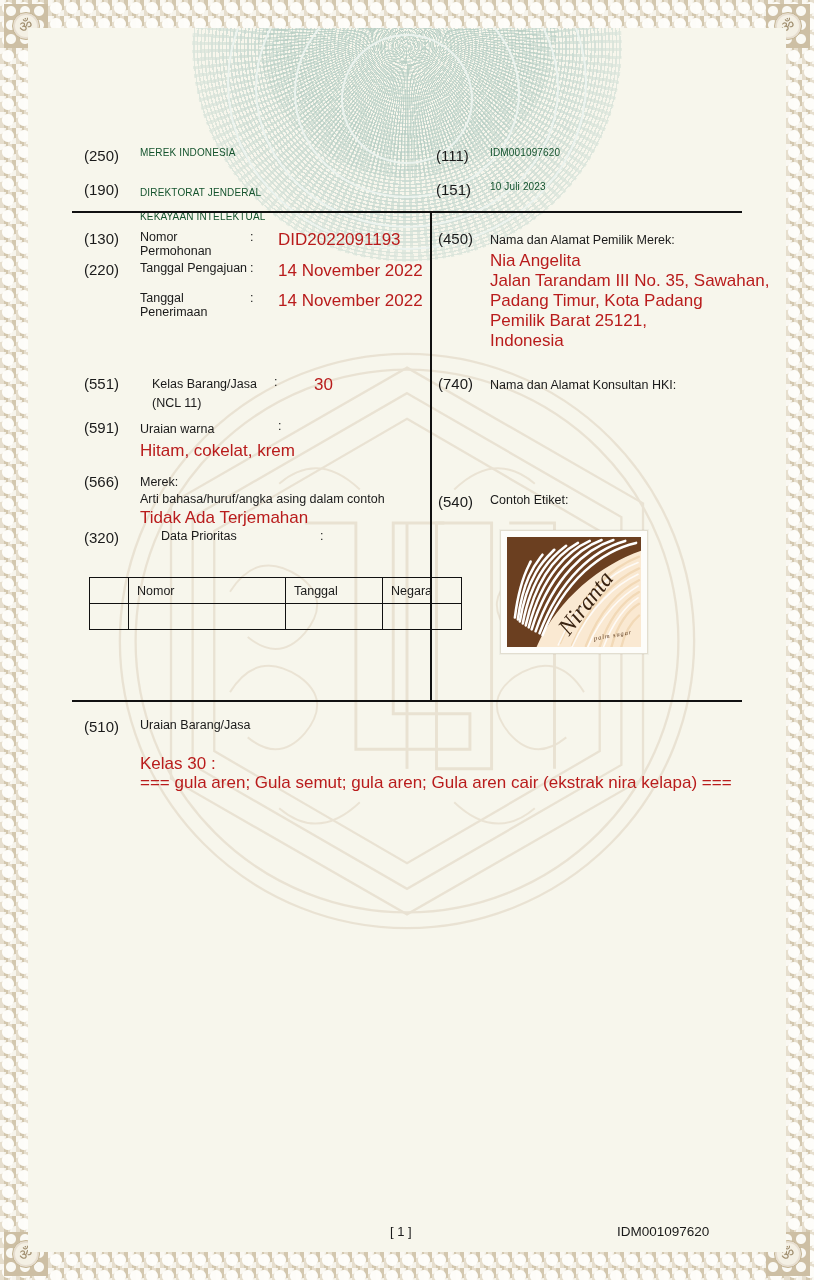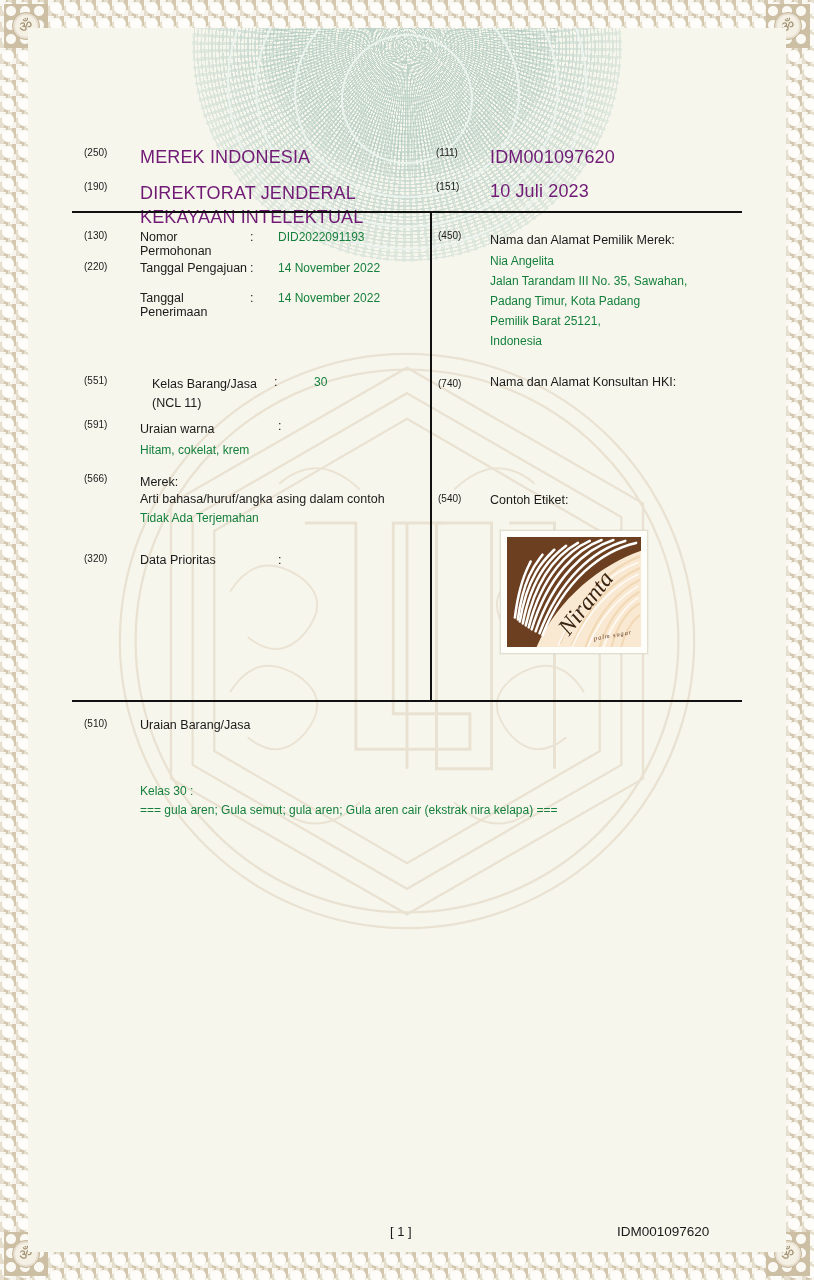--- a/index.html
+++ b/index.html
@@ -108,26 +108,26 @@
   
   .rule{position:absolute;background:#111;}
   .rule-top{left:44px;top:183px;width:670px;height:2.2px;}
   .rule-bottom{left:44px;top:672px;width:670px;height:2.2px;}
   .rule-vert{left:402px;top:183px;width:2.2px;height:491px;}
 
   
   .row{position:absolute;display:flex;}
   .code{
     width:56px;flex:none;
-    font-size:10px;color:#1a1a1a;
+    font-size:15px;color:#1a1a1a;
   }
   .lbl{font-size:12.5px;color:#1a1a1a;}
-  .hdr-label{font-size:18px;color:#701a75;letter-spacing:.15px;}
-
-  .val{font-size:12px;color:#15803d;}
+  .hdr-label{font-size:10px;color:#14532d;letter-spacing:.15px;}
+
+  .val{font-size:17px;color:#b91c1c;}
 
   
   .h250{left:56px;top:119px;}
   .h190{left:56px;top:153px;}
   .h111{left:408px;top:119px;}
   .h151{left:408px;top:153px;}
   .h-code{width:56px;flex:none;}
   .h-codeR{width:54px;flex:none;}
 
   
@@ -294,26 +294,42 @@
 
     <div class="row" style="left:56px;top:445px;">
       <span class="code">(566)</span>
       <span style="width:300px;">
         <span class="lbl" style="display:block;line-height:18px;">Merek:</span>
         <span class="lbl" style="display:block;line-height:16px;">Arti bahasa/huruf/angka asing dalam contoh</span>
         <span class="val" style="display:block;line-height:22px;">Tidak Ada Terjemahan</span>
       </span>
     </div>
 
-    <div class="row" style="left:56px;top:525px;">
+    <div class="row" style="left:56px;top:501px;gap:21px;">
       <span class="code">(320)</span>
       <span class="lbl" style="width:138px;">Data Prioritas</span>
       <span class="lbl">:</span>
     </div>
 
+    <table class="ptable">
+      <tbody>
+          <tr>
+        <td class="pc-blank"></td>
+        <td class="pc-nomor">Nomor</td>
+        <td class="pc-tgl">Tanggal</td>
+        <td class="pc-neg">Negara</td>
+      </tr>
+      <tr>
+        <td class="pc-blank"></td>
+        <td class="pc-nomor"></td>
+        <td class="pc-tgl"></td>
+        <td class="pc-neg"></td>
+      </tr>
+    </tbody>
+      </table>
 
     <div class="row" style="left:410px;top:202px;">
       <span class="code" style="width:52px;">(450)</span>
       <span>
         <span class="lbl" style="display:block;line-height:21px;">Nama dan Alamat Pemilik Merek:</span>
         <span class="val" style="display:block;line-height:20px;">Nia Angelita</span>
         <span class="val" style="display:block;line-height:20px;">Jalan Tarandam III No. 35, Sawahan,</span>
         <span class="val" style="display:block;line-height:20px;">Padang Timur, Kota Padang</span>
         <span class="val" style="display:block;line-height:20px;">Pemilik Barat 25121,</span>
         <span class="val" style="display:block;line-height:20px;">Indonesia</span>
@@ -372,21 +388,21 @@
             <text x="108" y="102" transform="rotate(-10 108 102)" font-family="Liberation Serif, serif" font-style="italic" font-size="6.5" fill="#5c3a1e" letter-spacing="1" text-anchor="middle">palm sugar</text>
           </g>
         </svg>
       </div>
     </div>
 
     <div class="row" style="left:56px;top:690px;">
       <span class="code">(510)</span>
       <span class="lbl">Uraian Barang/Jasa</span>
     </div>
-    <div style="position:absolute;left:112px;top:726px;margin-top:28px;">
+    <div style="position:absolute;left:112px;top:726px;">
       <span class="val" style="display:block;line-height:19px;">Kelas 30 :</span>
       <span class="val" style="display:block;line-height:19px;">=== gula aren; Gula semut; gula aren; Gula aren cair (ekstrak nira kelapa) ===</span>
     </div>
 
     <span class="foot-page">[ 1 ]</span>
     <span class="foot-id">IDM001097620</span>
 
   </div>
 </div>
 

